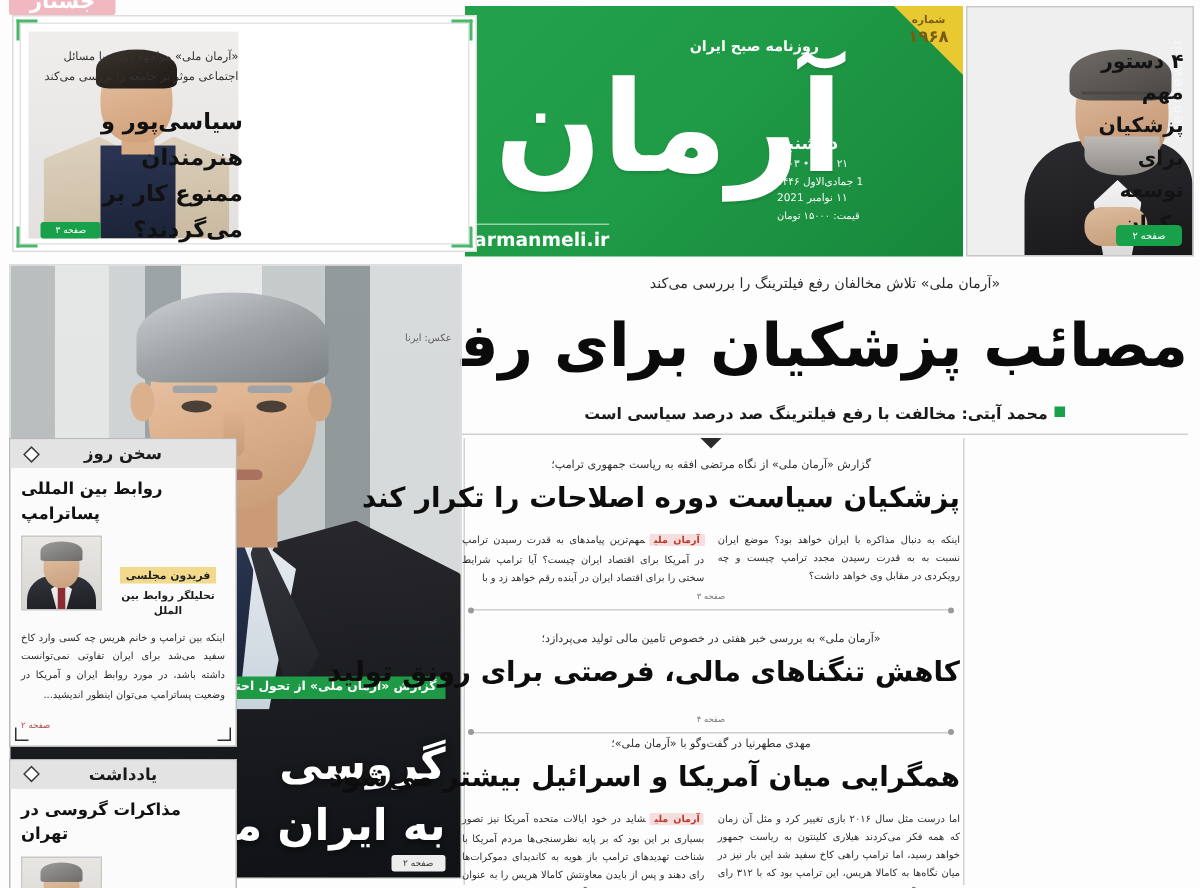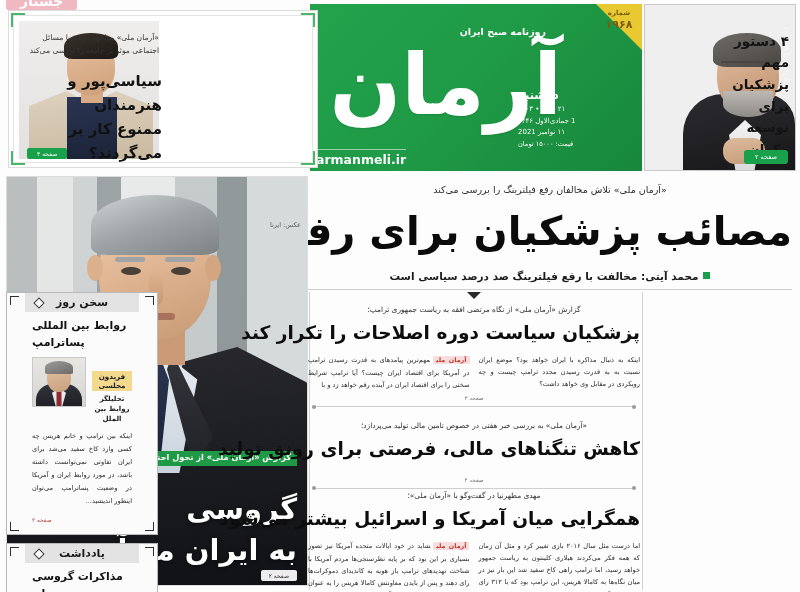--- a/index.html
+++ b/index.html
@@ -374,21 +374,21 @@
     content: ''; position: absolute; top: -1.5px;
     width: 4px; height: 4px; border-radius: 50%; background: #9a9a9a;
   }
   .rule-line::before { right: -2px; }
   .rule-line::after { left: -2px; }
 
   
   .sidebar { position: absolute; top: 292px; left: 6px; width: 152px; }
   .side-box {
     position: relative; border: 1px solid #b9b9b9;
-    background: #fbfbfb; padding: 6px 25px 8px;
+    background: #fbfbfb; padding: 6px 7px 8px;
     margin-bottom: 8px;
   }
   .side-box .cmark {
     position: absolute; width: 9px; height: 9px;
     border: 1.5px solid #2e2e2e;
   }
   .side-box .cmark.tl { top: 3px; left: 3px; border-width: 1.5px 0 0 1.5px; }
   .side-box .cmark.tr { top: 3px; right: 3px; border-width: 1.5px 1.5px 0 0; }
   .side-box .cmark.bl { bottom: 3px; left: 3px; border-width: 0 0 1.5px 1.5px; }
   .side-box .cmark.br { bottom: 3px; right: 3px; border-width: 0 1.5px 1.5px 0; }

